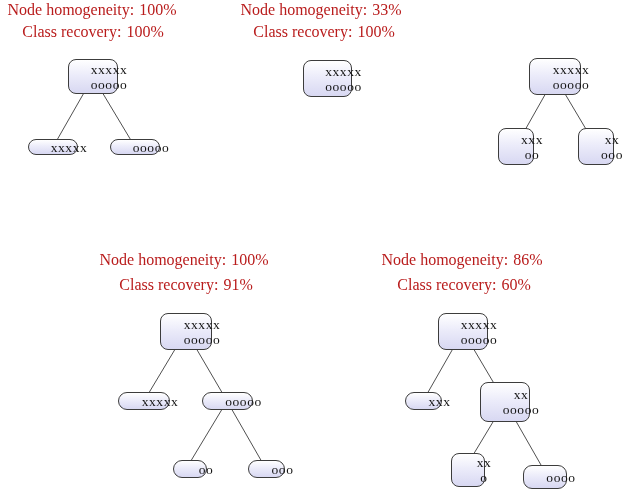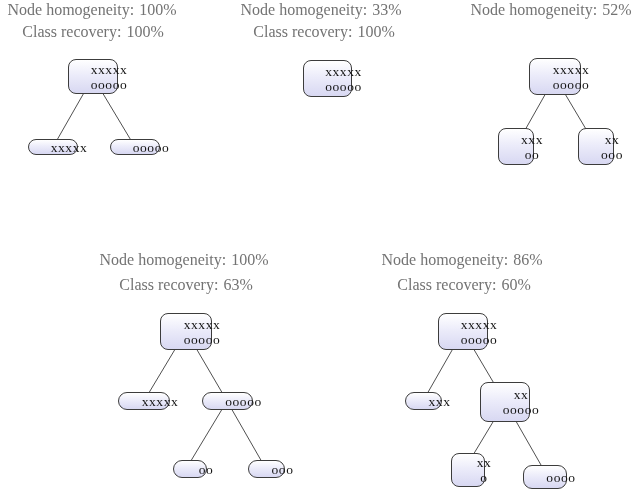--- a/index.html
+++ b/index.html
@@ -5,21 +5,21 @@
   html,body { margin:0; padding:0; background:#ffffff; }
   #canvas {
     position:relative; width:640px; height:489px;
     background:#ffffff; overflow:hidden;
     font-family:"Liberation Serif", serif;
     color:#111111;
   }
   .edges { position:absolute; left:0; top:0; width:640px; height:489px; }
   .fig-title {
     position:absolute; transform:translateX(-50%);
-    white-space:nowrap; font-size:16px; line-height:19px; color:#737373;
+    white-space:nowrap; font-size:16px; line-height:19px; color:#b91c1c;
   }
   .fig-title .val { margin-left:5px; }
   .node {
     position:absolute; box-sizing:border-box;
     border:1px solid #3c3c3c; border-radius:8px;
     background:linear-gradient(180deg, #ffffff 0%, #ececfa 45%, #d8d8f2 100%);
     display:flex; flex-direction:column; align-items:center; justify-content:center;
     font-size:13.5px; line-height:15px; letter-spacing:0.6px; color:#141414;
     white-space:nowrap;
     padding-left:32px;
@@ -72,41 +72,38 @@
     <span>Node homogeneity:</span><span class="val">33%</span>
   </div>
   <div class="fig-title" style="left:324px; top:22px;">
     <span>Class recovery:</span><span class="val">100%</span>
   </div>
   <div class="node" style="left:303px; top:60px; width:49px; height:37px;">
     <span>xxxxx</span>
     <span>ooooo</span>
   </div>
 
-  <div class="fig-title" style="left:551px; top:0px;">
-    <span>Node homogeneity:</span><span class="val">52%</span>
-  </div>
   <div class="node" style="left:529px; top:58px; width:52px; height:37px;">
     <span>xxxxx</span>
     <span>ooooo</span>
   </div>
   <div class="node" style="left:498px; top:128px; width:36px; height:37px;">
     <span>xxx</span>
     <span>oo</span>
   </div>
   <div class="node" style="left:578px; top:128px; width:36px; height:37px;">
     <span>xx</span>
     <span>ooo</span>
   </div>
 
   <div class="fig-title" style="left:184px; top:250px;">
     <span>Node homogeneity:</span><span class="val">100%</span>
   </div>
   <div class="fig-title" style="left:186px; top:275px;">
-    <span>Class recovery:</span><span class="val">63%</span>
+    <span>Class recovery:</span><span class="val">91%</span>
   </div>
   <div class="node" style="left:160px; top:313px; width:52px; height:37px;">
     <span>xxxxx</span>
     <span>ooooo</span>
   </div>
   <div class="node pill" style="left:118px; top:392px; width:52px; height:18px;">
     <span>xxxxx</span>
   </div>
   <div class="node pill" style="left:202px; top:392px; width:51px; height:18px;">
     <span>ooooo</span>

